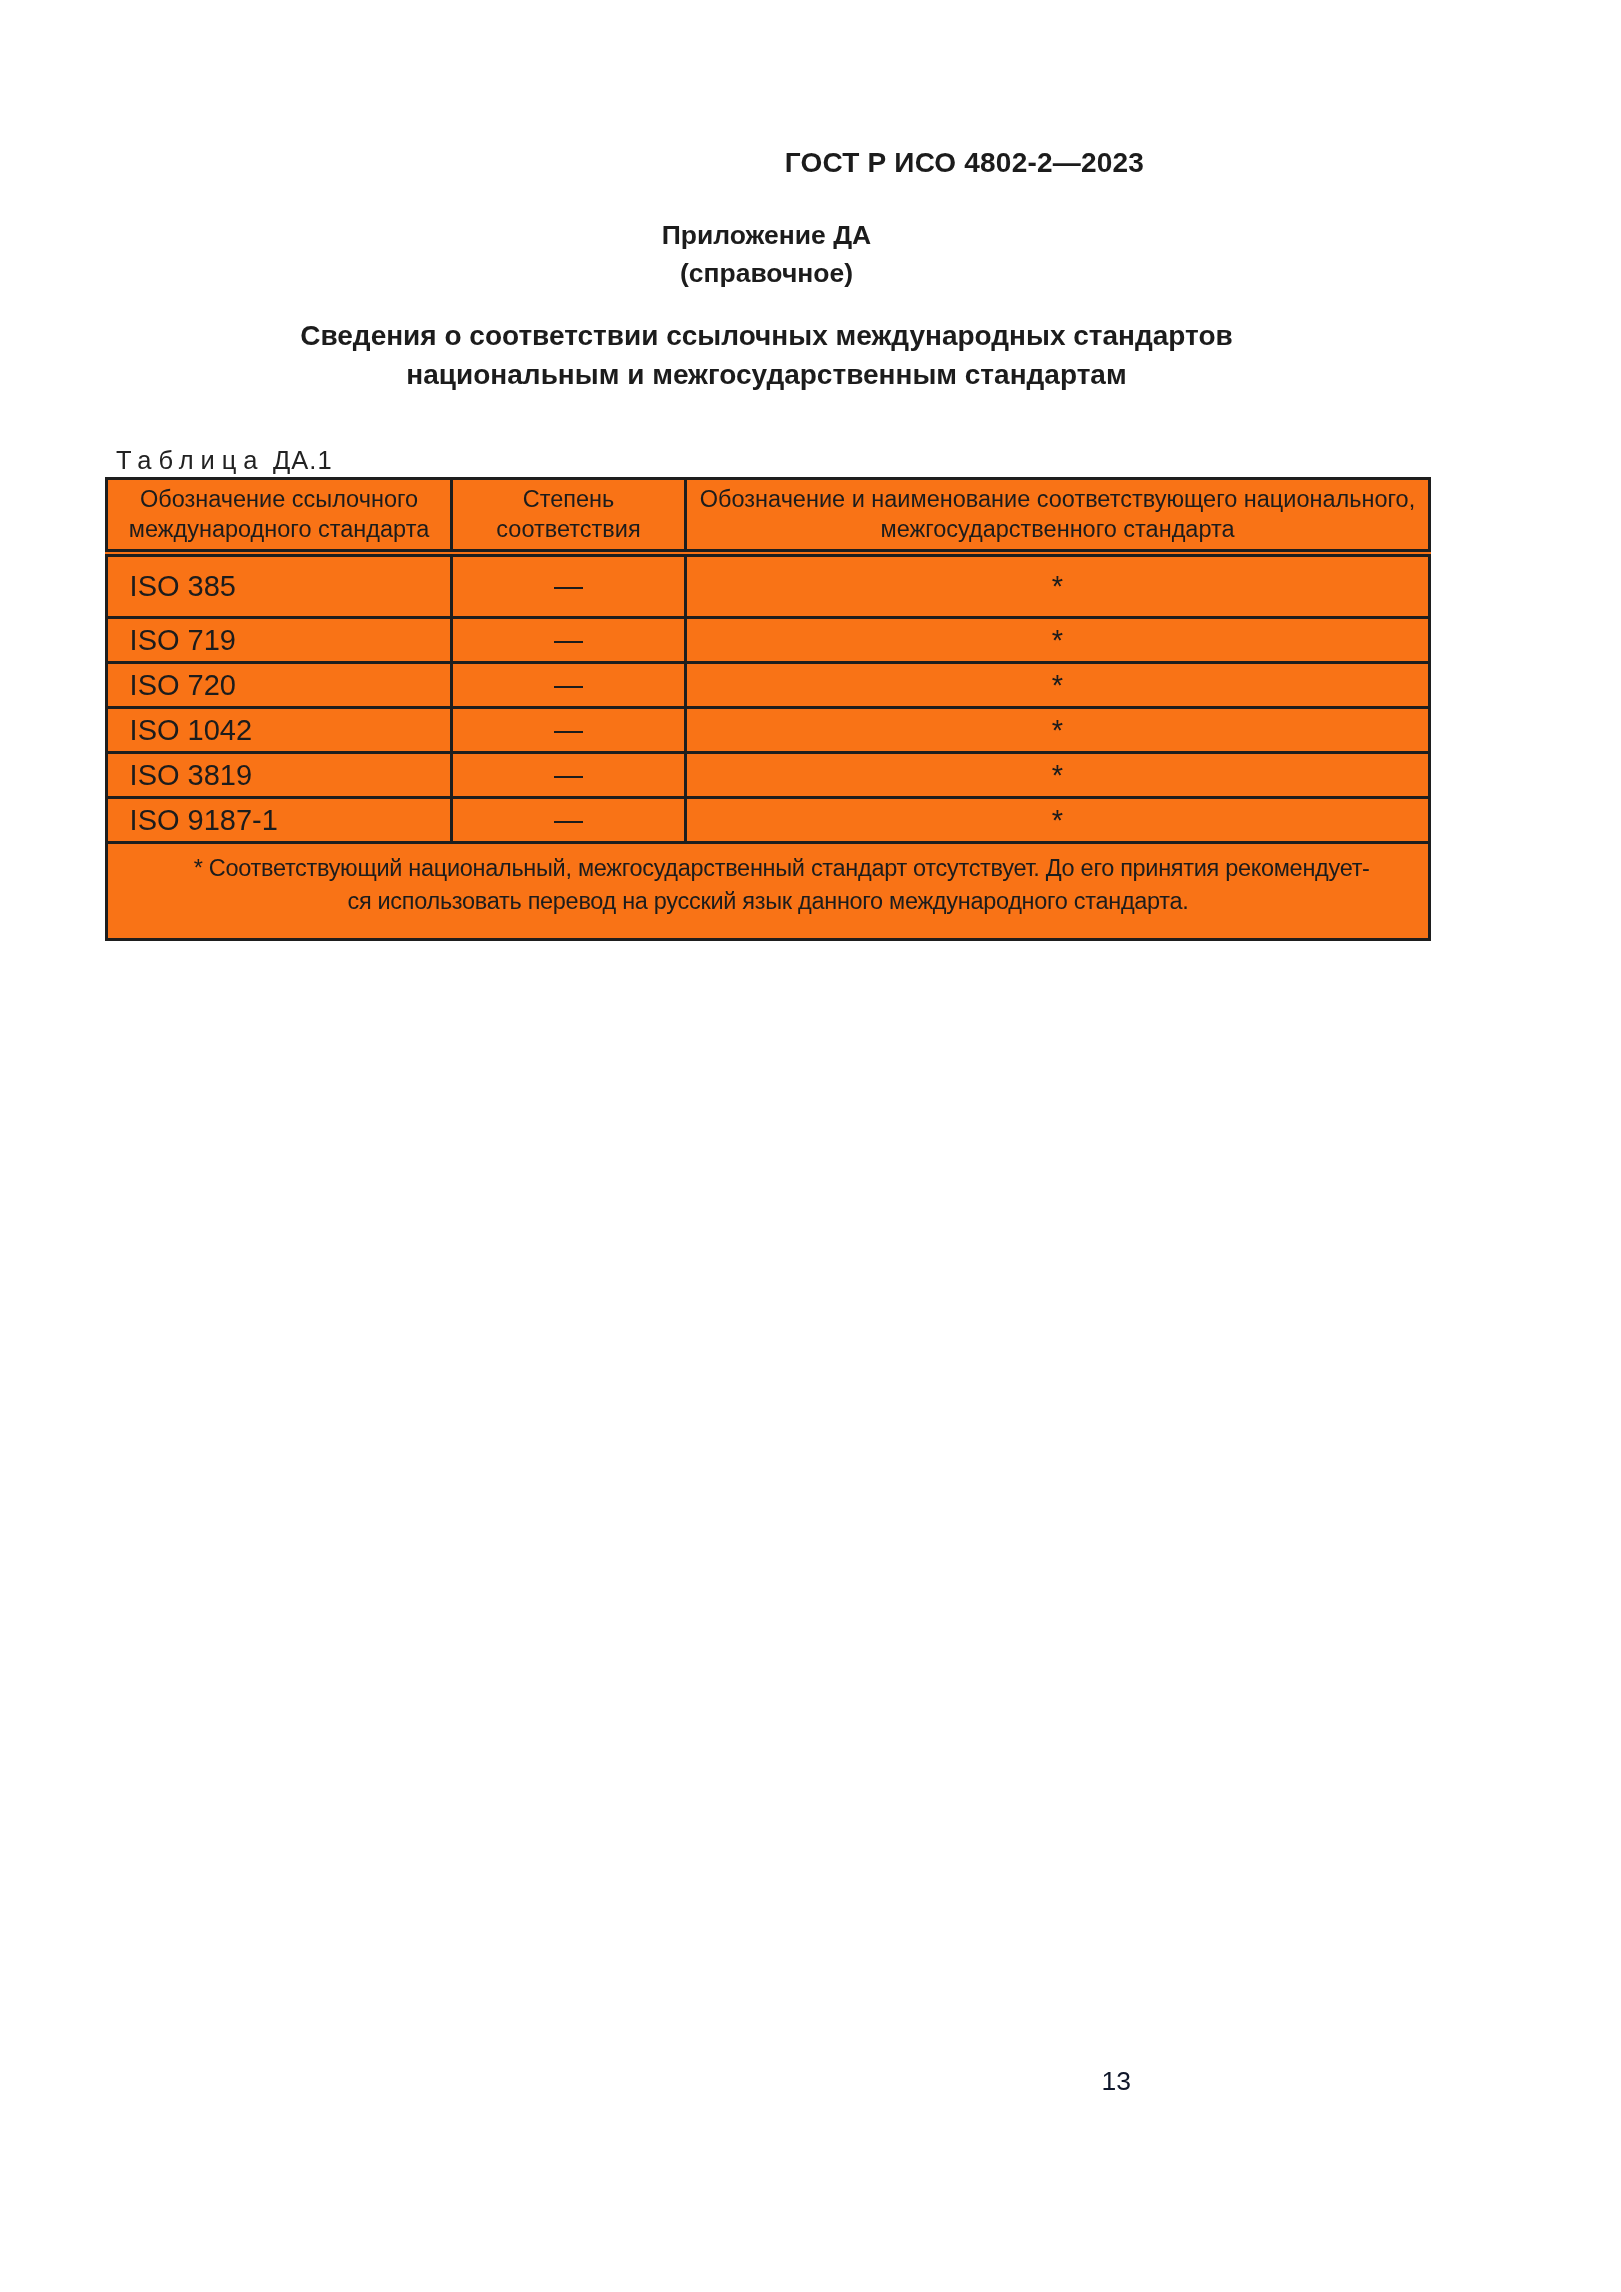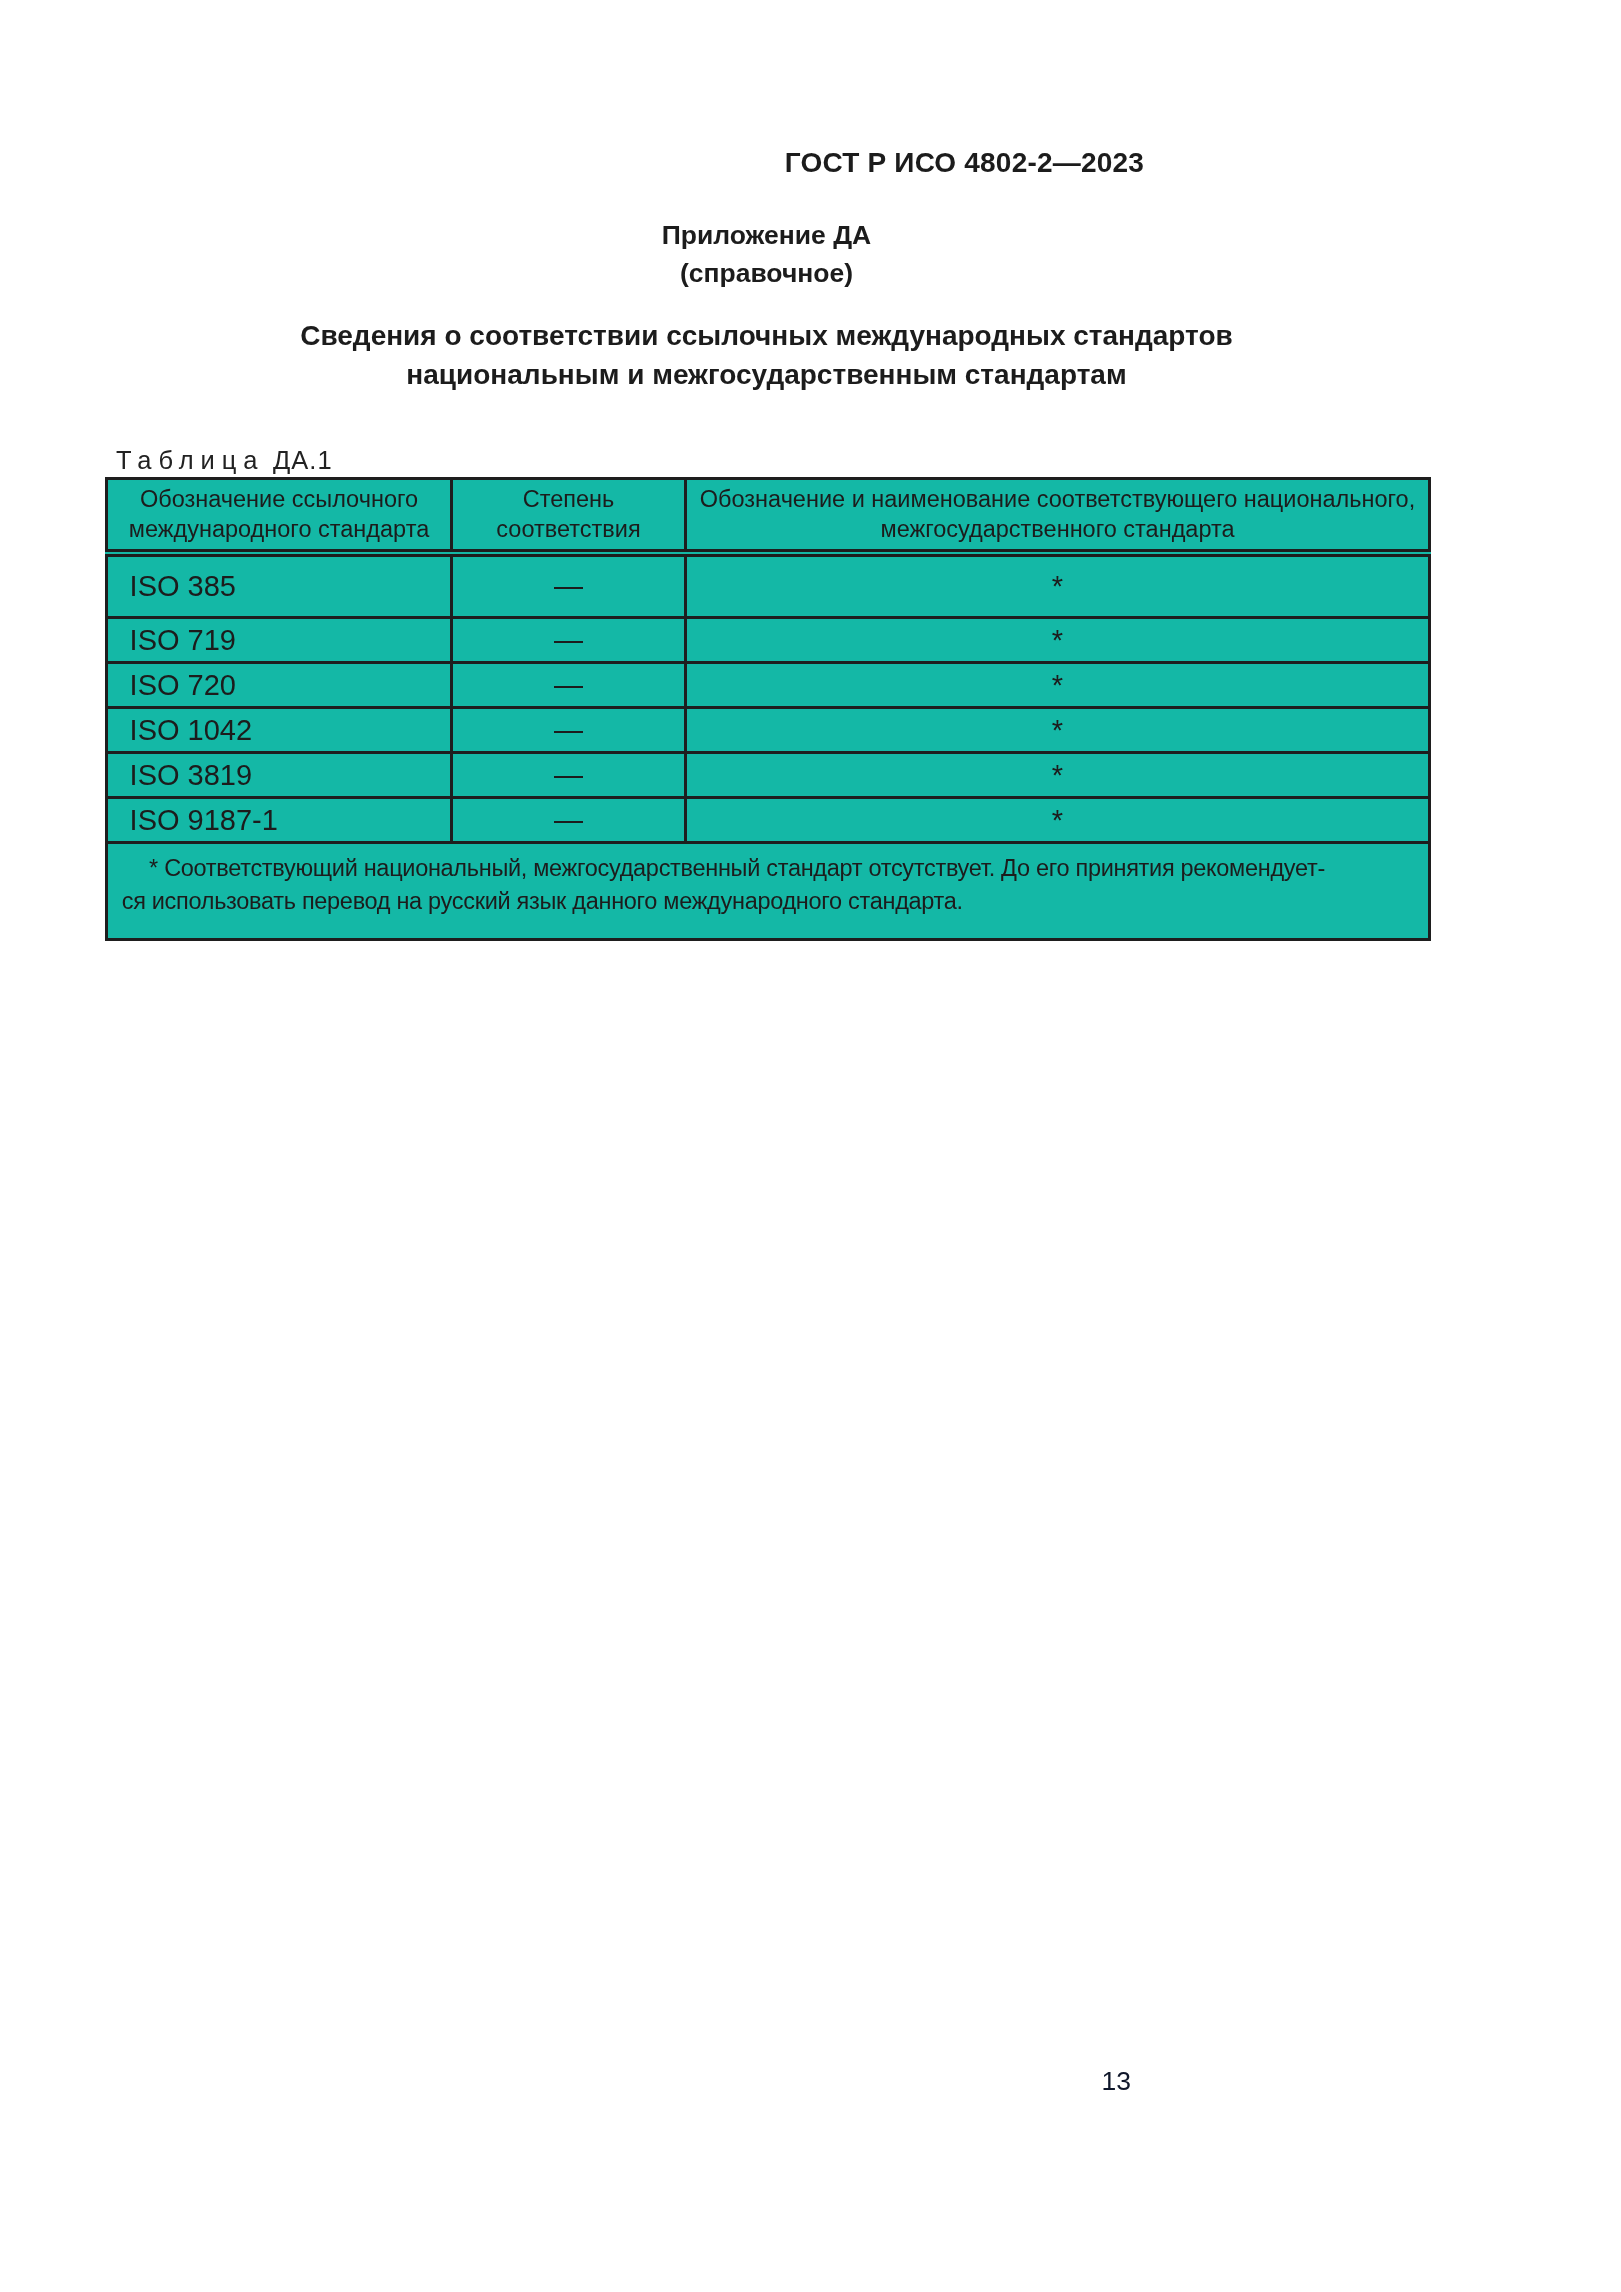--- a/index.html
+++ b/index.html
@@ -59,21 +59,21 @@
   .caption .cap-word { letter-spacing: 6.9px; }
   .caption .cap-num { margin-left: 8.8px; letter-spacing: 1px; }
 
   table.tbl {
     position: absolute;
     top: 477px;
     left: 105px;
     width: 1323px;
     border-collapse: collapse;
     table-layout: fixed;
-    background: #14b8a6;
+    background: #f97316;
   }
   .tbl col.c1 { width: 345px; }
   .tbl col.c2 { width: 234px; }
   .tbl col.c3 { width: 744px; }
 
   .tbl th, .tbl td {
     border: 3.9px solid #1e1e1e;
     vertical-align: middle;
     overflow: hidden;
   }
@@ -94,21 +94,21 @@
 
   tr.row-tall  { height: 65px; }
   tr.row-std   { height: 45px; }
 
   .tbl tr.fn-row td {
     height: 74px;
     padding: 7.8px 13.7px 11.8px 13.7px;
     font-size: 23.5px;
     line-height: 33px;
     letter-spacing: -0.3px;
-    text-align: left;
+    text-align: center;
     vertical-align: top;
   }
   .fn-line1 { text-indent: 27.4px; white-space: nowrap; }
   .fn-line2 { }
 
   .page-num {
     position: absolute;
     top: 2066px;
     right: 193px;
     font-size: 26.5px;

